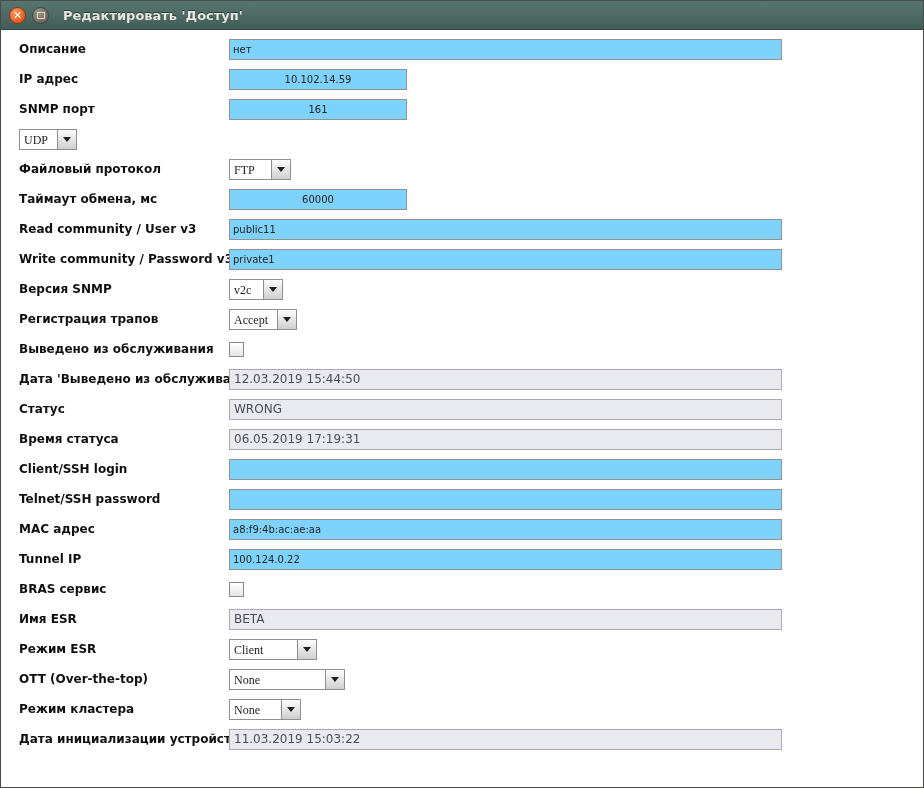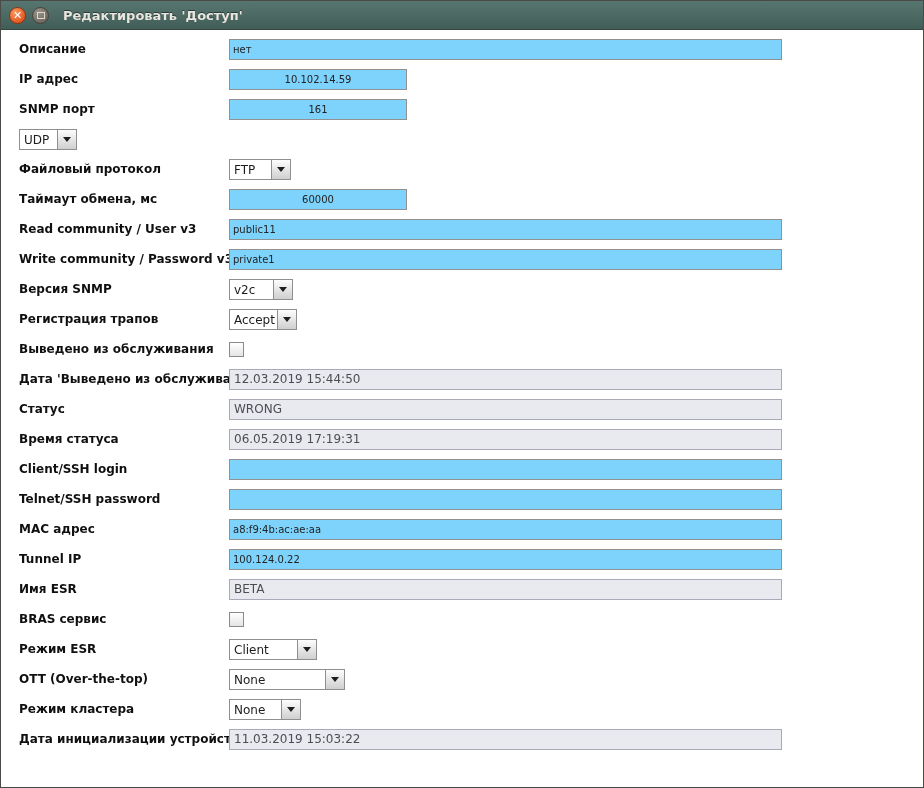--- a/index.html
+++ b/index.html
@@ -50,21 +50,21 @@
     font-size:12px;color:#4c4c52;padding:2px 4px;box-sizing:content-box;
     white-space:nowrap;overflow:hidden;
   }
   .ro.w-wide{width:543px;}
   .combo{
     display:flex;height:21px;border:1px solid #8f8f8f;background:#fff;
     box-sizing:border-box;align-items:stretch;
   }
   .combo-val{
     flex:1;font-size:12px;color:#1c1c1c;padding:3px 4px 0 4px;
-    white-space:nowrap;overflow:hidden;
+    white-space:nowrap;overflow:hidden;font-family:Liberation Serif, serif;
   }
   .combo-btn{
     width:18px;min-width:18px;border-left:1px solid #8f8f8f;
     background:linear-gradient(#fdfdfd,#cfcfcf);
     display:flex;align-items:center;justify-content:center;
   }
   .tri{
     width:0;height:0;border-left:4px solid transparent;
     border-right:4px solid transparent;border-top:5px solid #1e1e1e;
   }
@@ -134,21 +134,21 @@
       <input type="text" class="ti w-wide" value="public11" style="">
     </div>
 
     <div class="row">
       <label>Write community / Password v3</label>
       <input type="text" class="ti w-wide" value="private1" style="">
     </div>
 
     <div class="row">
       <label>Версия SNMP</label>
-      <div class="combo" style="width:64px">
+      <div class="combo" style="width:54px">
         <span class="combo-val">v2c</span>
         <span class="combo-btn">
             <span class="tri"></span>
           </span>
       </div>
     </div>
 
     <div class="row">
       <label>Регистрация трапов</label>
       <div class="combo" style="width:68px">
@@ -194,27 +194,27 @@
       <label>MAC адрес</label>
       <input type="text" class="ti w-wide" value="a8:f9:4b:ac:ae:aa" style="">
     </div>
 
     <div class="row">
       <label>Tunnel IP</label>
       <input type="text" class="ti w-wide" value="100.124.0.22" style="">
     </div>
 
     <div class="row">
+      <label>BRAS сервис</label>
+      <span class="checkbox"></span>
+    </div>
+
+    <div class="row">
       <label>Имя ESR</label>
       <div class="ro w-wide">BETA</div>
-    </div>
-
-    <div class="row">
-      <label>BRAS сервис</label>
-      <span class="checkbox"></span>
     </div>
 
     <div class="row">
       <label>Режим ESR</label>
       <div class="combo" style="width:88px">
         <span class="combo-val">Client</span>
         <span class="combo-btn">
             <span class="tri"></span>
           </span>
       </div>

